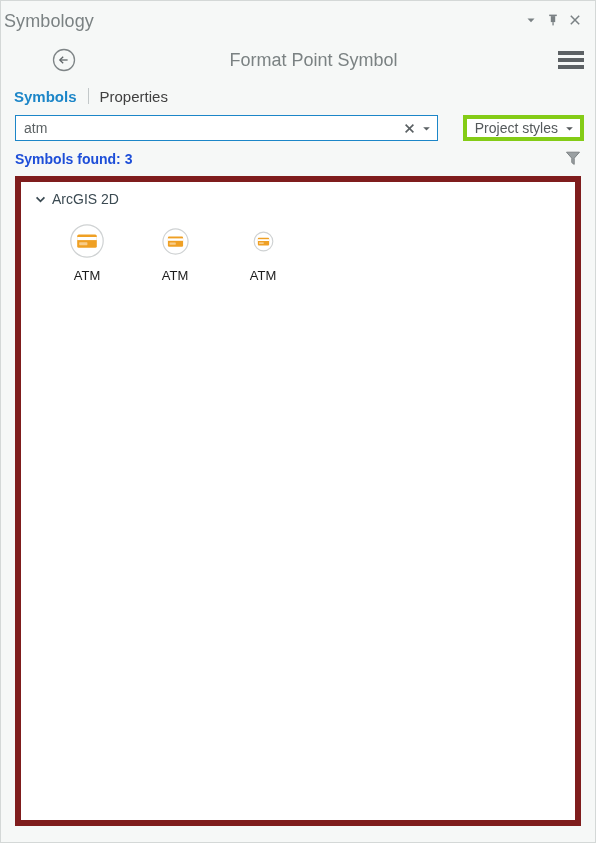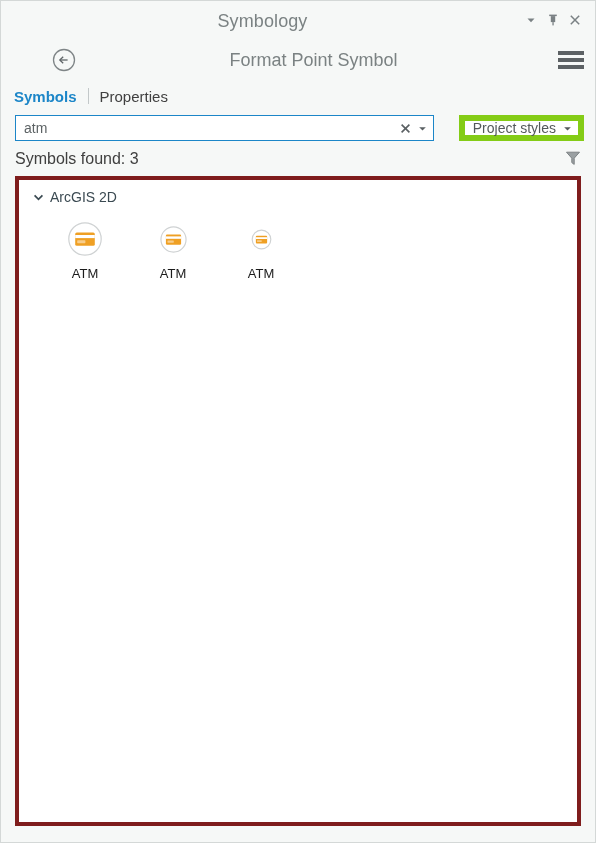--- a/index.html
+++ b/index.html
@@ -25,21 +25,20 @@
   }
 
   
   .titlebar {
     height: 38px;
     flex: 0 0 38px;
     display: flex;
     align-items: center;
     padding: 0 10px 0 3px;
     box-sizing: border-box;
-    text-align: center;
   }
   .title-text {
     font-size: 18px;
     color: #7b8283;
     font-weight: 400;
     letter-spacing: 0.1px;
     flex: 1 1 auto;
     line-height: 1;
     padding-top: 2px;
   }
@@ -175,21 +174,21 @@
     height: 22px;
     display: flex;
     align-items: center;
     justify-content: center;
     cursor: default;
   }
   .styles-dd {
     flex: 0 0 auto;
     height: 26px;
     background: #ffffff;
-    border: 6px solid #84cc16;
+    border: 4px solid #84cc16;
     box-sizing: border-box;
     display: flex;
     align-items: center;
     padding: 0 6px 0 8px;
     gap: 7px;
     cursor: default;
   }
   .styles-dd .lbl {
     font-size: 14px;
     color: #54595b;
@@ -199,23 +198,24 @@
   
   .foundrow {
     flex: 0 0 28px;
     display: flex;
     align-items: center;
     padding: 0 11px 0 14px;
     box-sizing: border-box;
   }
   .found-text {
     flex: 1 1 auto;
-    font-size: 16px;
-    color: #404040;
-    line-height: 1;
+    font-size: 14px;
+    color: #1d4ed8;
+    line-height: 1;
+    font-weight: bold;
   }
   .funnel {
     width: 22px;
     height: 22px;
     display: flex;
     align-items: flex-start;
     justify-content: center;
     cursor: default;
   }
 
@@ -223,21 +223,21 @@
   .gallery-wrap {
     flex: 1 1 auto;
     padding: 3px 14px 16px 14px;
     box-sizing: border-box;
     min-height: 0;
   }
   .gallery {
     width: 100%;
     height: 100%;
     background: #ffffff;
-    border: 4px solid #7f1d1d;
+    border: 6px solid #7f1d1d;
     box-sizing: border-box;
     overflow: hidden;
     padding: 7px 0 0 0;
   }
   .group-header {
     display: flex;
     align-items: center;
     gap: 6px;
     padding: 0 0 0 14px;
     height: 20px;

